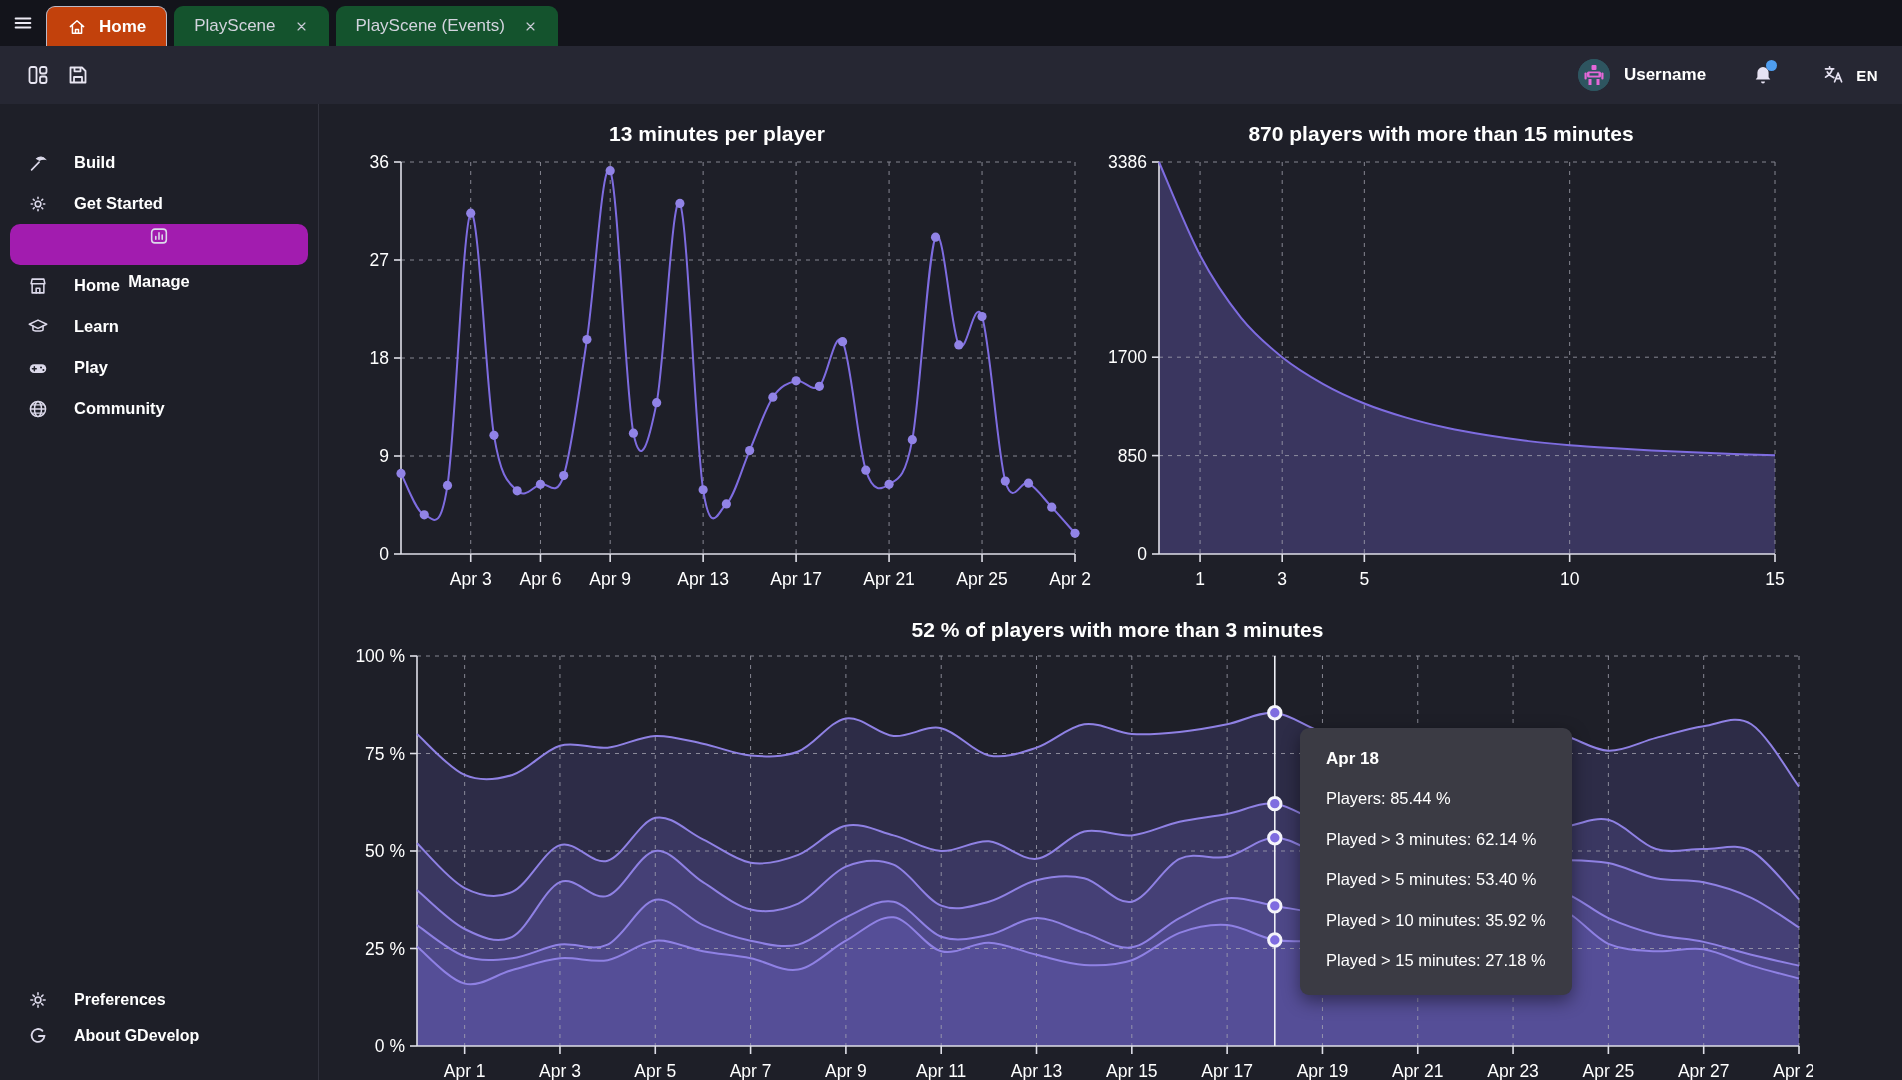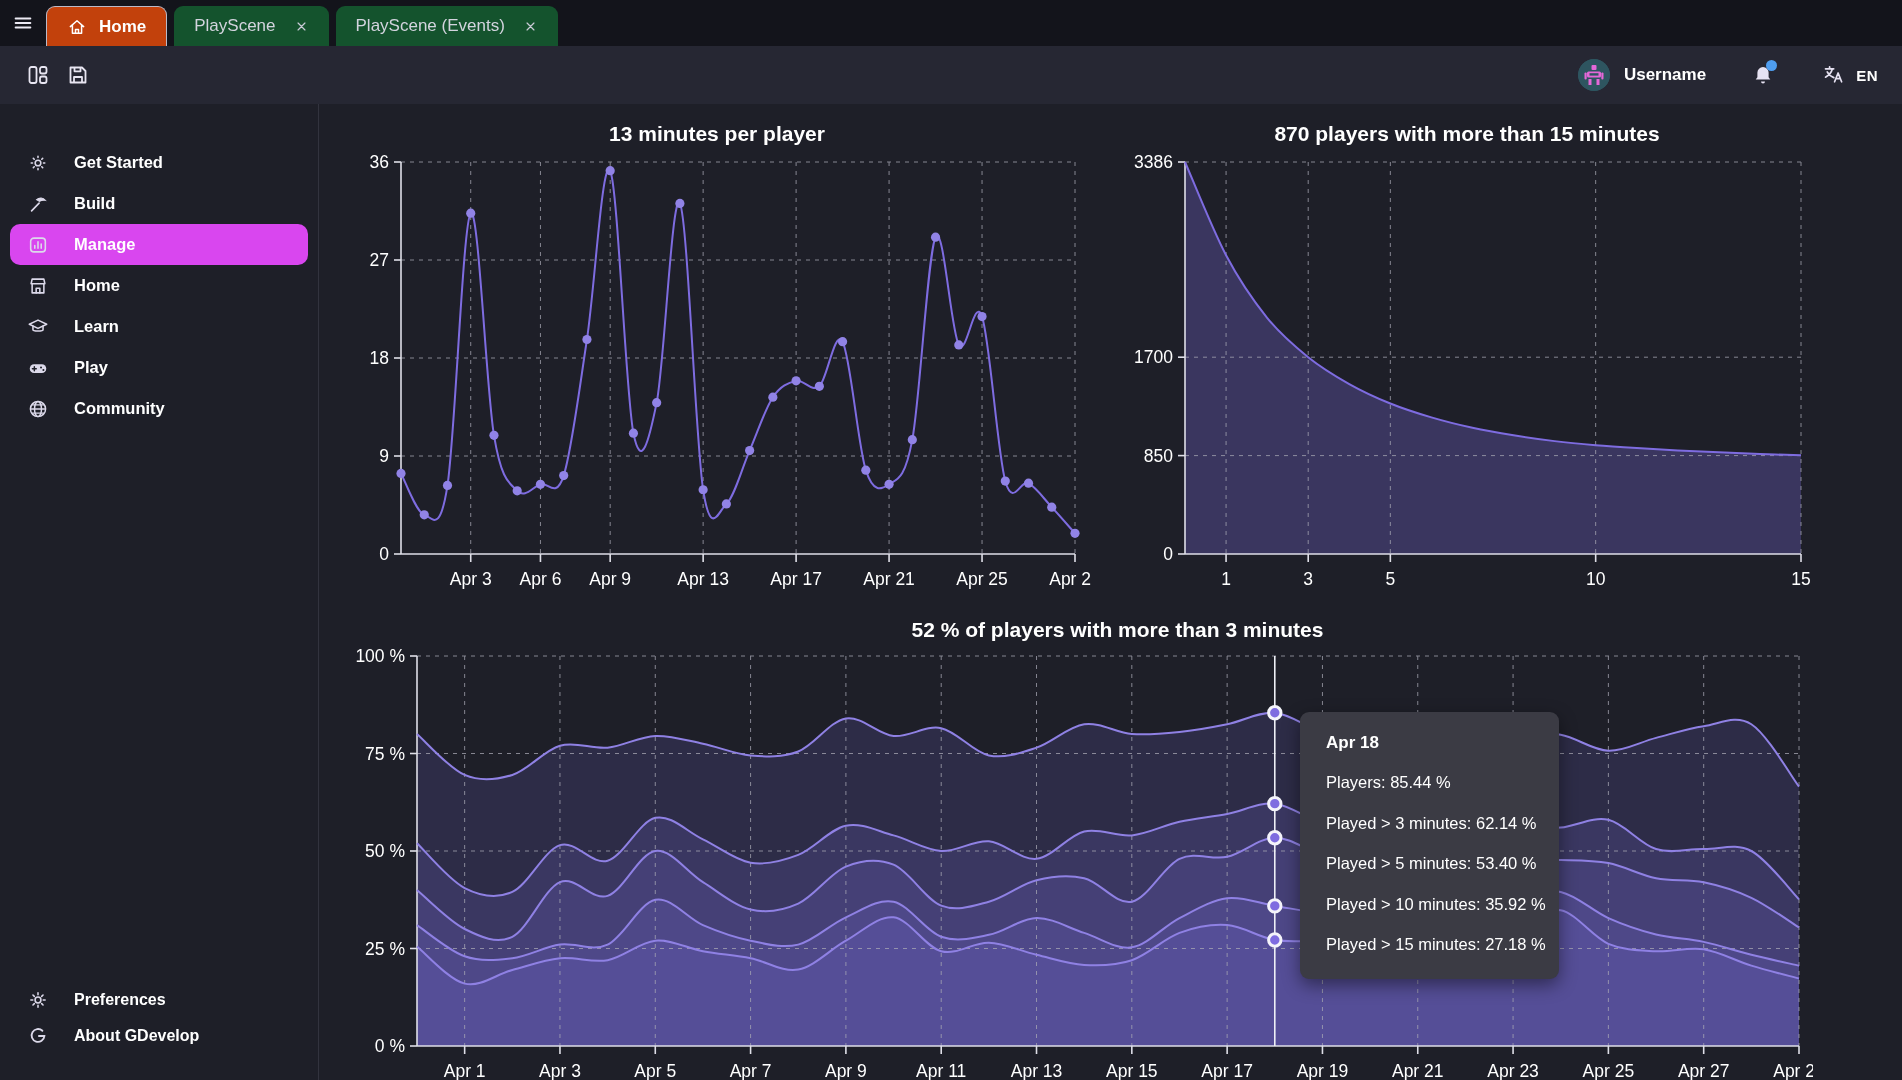--- a/index.html
+++ b/index.html
@@ -28,27 +28,27 @@
   
   .main { display:flex; height:976px; }
   .sidebar { width:319px; flex:none; border-right:1px solid #32333e; padding-top:38px; display:flex; flex-direction:column; }
   .nav-item { display:flex; align-items:center; gap:24px; height:41px; margin:0 10px; padding:0 16px; border-radius:10px; font-size:16.5px; font-weight:bold; color:#fff; cursor:pointer; }
   .nav-item .icon { width:24px; height:24px; display:flex; align-items:center; justify-content:center; color:#dcd9ea; flex:none; }
   .nav-item.selected { background:#4b2cd0; }
   .sidebar-footer { margin-top:auto; padding-bottom:26px; }
   .sidebar-footer .nav-item { height:36px; font-size:16px; }
 
   .content { flex:1; padding:6px 10px 0 24px; }
-  .charts-row { display:flex; gap:26px; }
+  .charts-row { display:flex; }
   .chart-card { position:relative; }
   .chart-title { text-align:center; font-size:21px; font-weight:bold; padding:12px 0 4px; }
   svg text { font-family:"Liberation Sans", sans-serif; }
 
   
-  .tooltip { position:absolute; left:957px; top:106px; background:#3b3b44; border-radius:9px; padding:16px 13px 18px 26px; min-width:240px; box-shadow:0 6px 18px rgba(0,0,0,.45); z-index:5; }
+  .tooltip { position:absolute; left:957px; top:122px; background:#3b3b44; border-radius:9px; padding:16px 26px 18px 26px; min-width:240px; box-shadow:0 6px 18px rgba(0,0,0,.45); z-index:5; }
   .tooltip-title { font-size:17px; font-weight:bold; margin-bottom:8px; line-height:30px; }
   .tooltip-row { font-size:16.5px; line-height:32.5px; white-space:nowrap;margin-top:8px; }
 </style>
 </head>
 <body>
 
 <div class="tabbar">
   <div class="hamburger">
     <svg width="22" height="22" viewBox="0 0 24 24">
         <path d="M4 7h16M4 12h16M4 17h16" stroke="currentColor" stroke-width="2.2" stroke-linecap="round" fill="none"></path>
@@ -129,40 +129,40 @@
     </div>
   </div>
 </div>
 
 <div class="main">
 
   <div class="sidebar">
     <div class="nav-item">
       <span class="icon">
           <svg width="22" height="22" viewBox="0 0 24 24">
+            <g stroke="currentColor" stroke-width="1.8" fill="none" stroke-linecap="round">
+              <path d="M5 19.5 13.2 11"></path>
+              <path d="M10.5 7.2c3-2.4 7-2.2 9.5.8-1.8-.4-4.2-.3-6.3 1.1z" fill="currentColor" stroke-width="1.2"></path>
+            </g>
+          </svg>
+        </span>
+      <span>Build</span>
+    </div>
+    <div class="nav-item">
+      <span class="icon">
+          <svg width="22" height="22" viewBox="0 0 24 24">
             <g stroke="currentColor" stroke-width="1.7" fill="none" stroke-linecap="round">
               <circle cx="12" cy="12" r="3.1"></circle>
               <path d="M12 4.6v1.4M12 18v1.4M4.6 12H6M18 12h1.4M6.9 6.9l1 1M16.1 16.1l1 1M17.1 6.9l-1 1M7.9 16.1l-1 1"></path>
             </g>
           </svg>
         </span>
       <span>Get Started</span>
     </div>
-    <div class="nav-item">
-      <span class="icon">
-          <svg width="22" height="22" viewBox="0 0 24 24">
-            <g stroke="currentColor" stroke-width="1.8" fill="none" stroke-linecap="round">
-              <path d="M5 19.5 13.2 11"></path>
-              <path d="M10.5 7.2c3-2.4 7-2.2 9.5.8-1.8-.4-4.2-.3-6.3 1.1z" fill="currentColor" stroke-width="1.2"></path>
-            </g>
-          </svg>
-        </span>
-      <span>Build</span>
-    </div>
-    <div class="nav-item selected" style="background: #d946ef;">
+    <div class="nav-item selected" style="background: #a21caf; flex-direction: column;">
       <span class="icon">
           <svg width="22" height="22" viewBox="0 0 24 24">
             <g stroke="currentColor" stroke-width="1.7" fill="none" stroke-linecap="round" stroke-linejoin="round">
               <rect x="4" y="4.5" width="16" height="15" rx="3.5"></rect>
               <path d="M8.5 15.5v-3M12 15.5v-7M15.5 15.5V11"></path>
             </g>
           </svg>
         </span>
       <span>Manage</span>
     </div>

